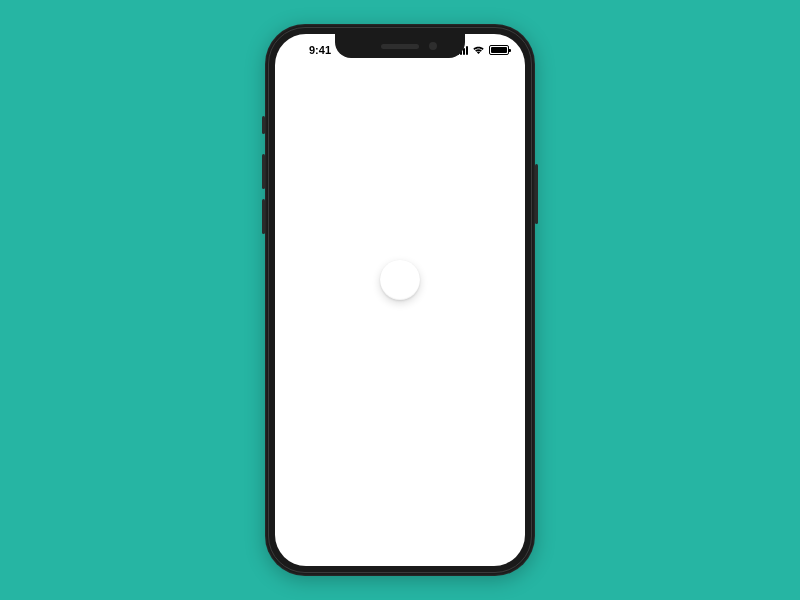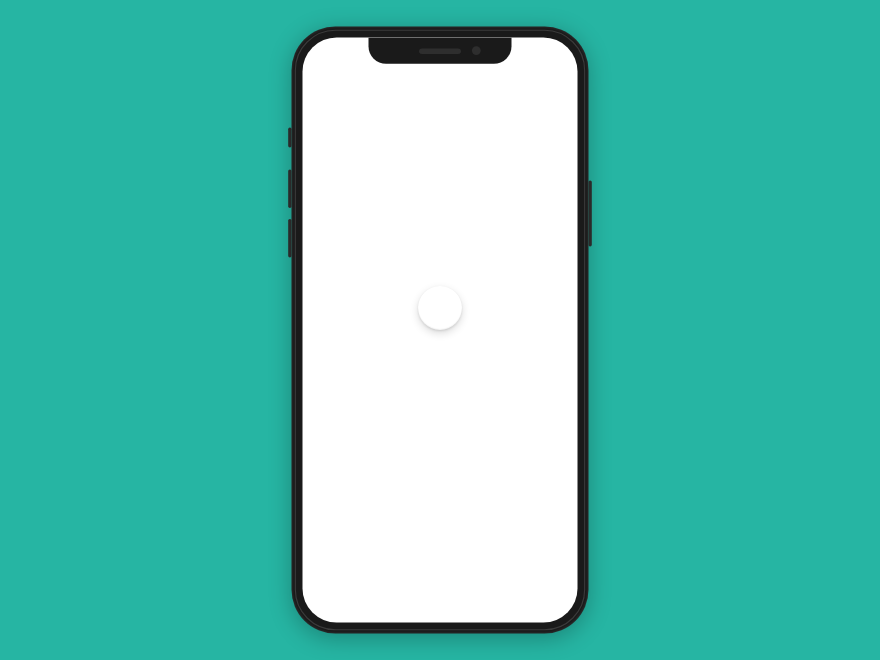--- a/index.html
+++ b/index.html
@@ -183,19 +183,40 @@
   <div class="side-btn btn-vol-dn"></div>
   <div class="side-btn btn-power"></div>
 
   <div class="screen">
 
     <div class="notch">
       <div class="speaker"></div>
       <div class="camera"></div>
     </div>
 
+    <div class="status-bar">
+      <div class="status-left">9:41</div>
+      <div class="status-right">
+        <div class="signal-icon">
+          <span></span>
+            <span></span>
+            <span></span>
+            <span></span>
+        </div>
+        <div class="wifi-icon">
+          <svg width="13" height="10" viewBox="0 0 13 10">
+            <path d="M6.5 9 L4.8 7.2 C5.7 6.4 7.3 6.4 8.2 7.2 Z
+                     M3.1 5.5 C5 3.8 8 3.8 9.9 5.5 L8.7 6.7 C7.5 5.6 5.5 5.6 4.3 6.7 Z
+                     M1.3 3.7 C4.1 1.1 8.9 1.1 11.7 3.7 L10.5 4.9 C8.3 2.9 4.7 2.9 2.5 4.9 Z" fill="#000"></path>
+          </svg>
+        </div>
+        <div class="battery-icon">
+          <div class="battery-fill"></div>
+        </div>
+      </div>
+    </div>
 
     <div class="content">
       <button class="center-button"></button>
     </div>
 
   </div>
 </div>
 
 </body></html>

